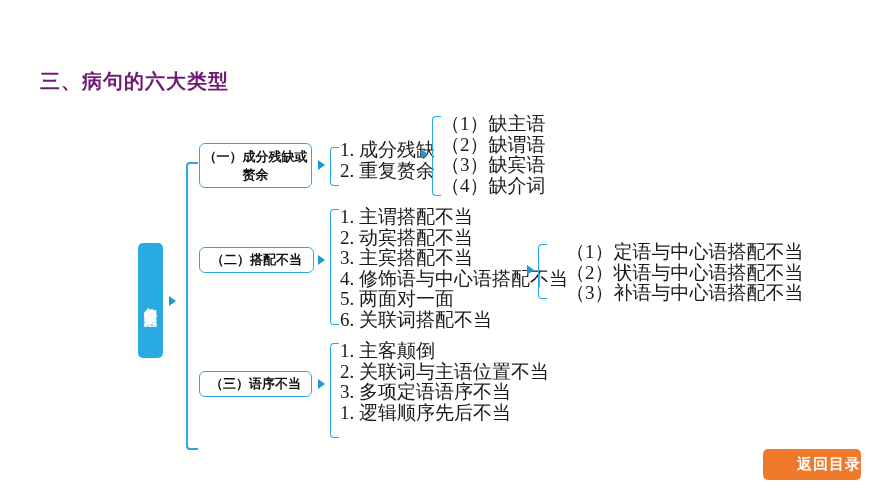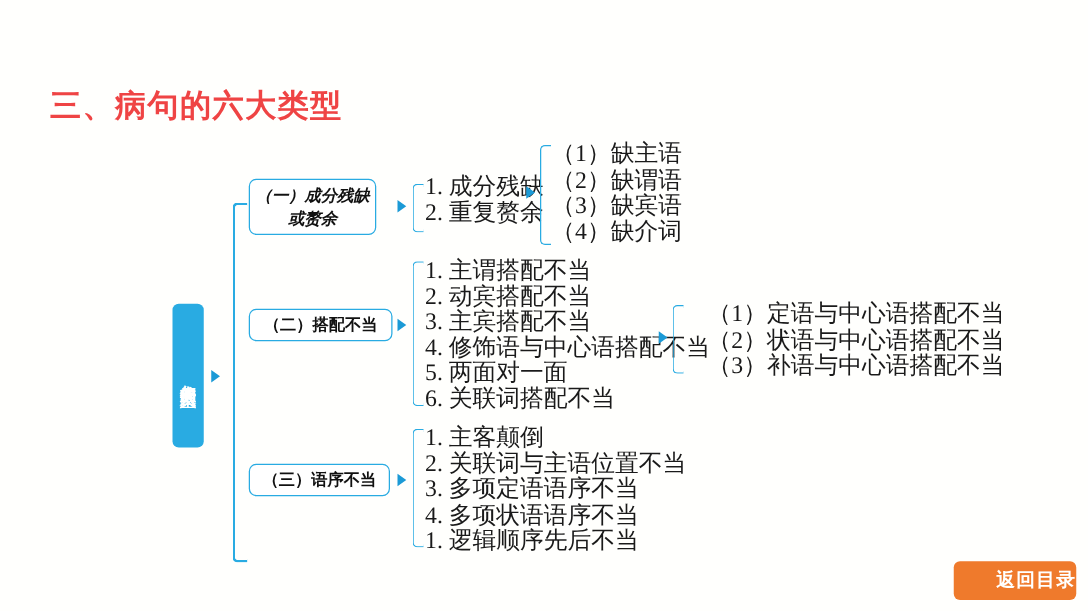--- a/index.html
+++ b/index.html
@@ -9,22 +9,22 @@
     font-family:"Liberation Serif","DejaVu Serif",serif;
     overflow:hidden;
     position:relative;
   }
   #slide{position:absolute;left:0;top:0;width:870px;height:489px;}
 
   
   .title{
     position:absolute;left:40px;top:68px;
     font-family:Liberation Mono, monospace;
-    font-size:25px;font-weight:bold;
-    color:#ef4444;
+    font-size:20px;font-weight:bold;
+    color:#701a75;
     letter-spacing:1px;
     white-space:nowrap;
   }
 
   
   .root-node{
     position:absolute;left:138px;top:243px;
     width:25px;height:115px;
     background:#29abe2;
     border-radius:5px;
@@ -65,21 +65,21 @@
     border-radius:6px;
     background:#ffffff;
     font-family:"Liberation Sans","DejaVu Sans",sans-serif;
     font-size:13px;font-weight:bold;color:#111111;
     display:flex;align-items:center;justify-content:center;
     text-align:center;
     line-height:18px;
     box-sizing:border-box;
     letter-spacing:0px;
   }
-  #box1{left:199px;top:143px;width:102px;height:45px;font-style:italic;}
+  #box1{left:199px;top:143px;width:113px;height:45px;}
   #box2{left:199px;top:247px;width:115px;height:26px;}
   #box3{left:199px;top:371px;width:113px;height:26px;}
 
   
   .sub-bracket{
     position:absolute;
     width:8px;
     border-left:1.6px solid #29abe2;
     border-top:1.6px solid #29abe2;
     border-bottom:1.6px solid #29abe2;
@@ -167,21 +167,20 @@
 
   <div class="branch-box" id="box3">
     <span>（三）语序不当</span>
   </div>
   <div class="tri" style="left:318px;top:379px;"></div>
   <div class="sub-bracket" style="left:330px;top:343px;height:93px;"></div>
   <div class="list" style="left:340px;top:341px;">
     <div>1. 主客颠倒</div>
     <div>2. 关联词与主语位置不当</div>
     <div>3. 多项定语语序不当</div>
-    <div>4. 多项状语语序不当</div>
     <div>1. 逻辑顺序先后不当</div>
   </div>
 
   <div class="ret-btn">
     <span>返回目录</span>
   </div>
 
 </div>
 
 </body></html>

